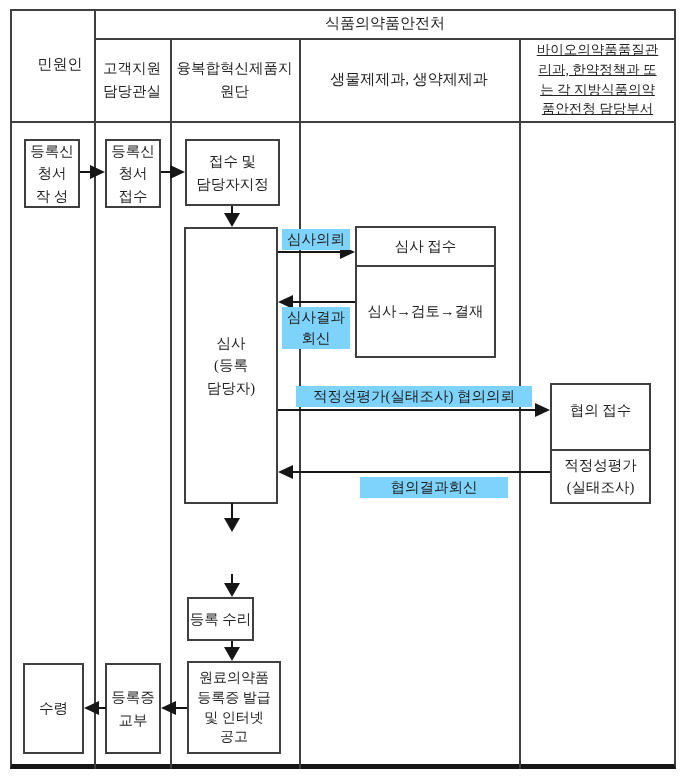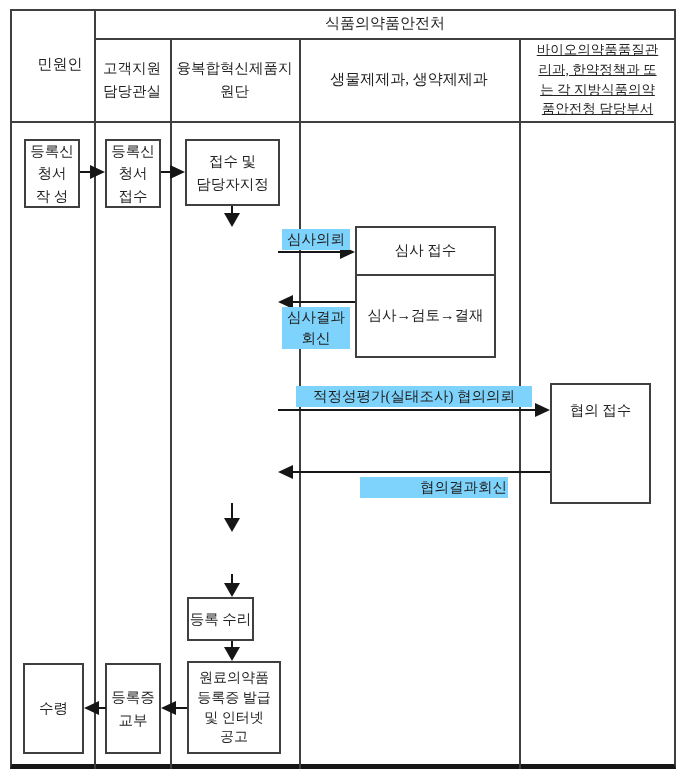--- a/index.html
+++ b/index.html
@@ -74,28 +74,33 @@
 품안전청 담당부서</div>
 
   <div class="box" style="left:24px;top:139px;width:56px;height:69px;">등록신
 청서
 작 성</div>
   <div class="box" style="left:105px;top:139px;width:56px;height:69px;">등록신
 청서
 접수</div>
   <div class="box" style="left:185px;top:139px;width:95px;height:67px;">접수 및
 담당자지정</div>
+  <div class="box" style="left:184px;top:227px;width:94px;height:277px;">심사
+(등록
+담당자)</div>
 
   <div class="group" style="left:355px;top:226px;width:141px;height:132px;">
-    <div class="gcell" style="height:46px;">심사 접수</div>
+    <div class="gcell" style="height:37px;">심사 접수</div>
     <div class="gcell" style="flex:1;">심사→검토→결재</div>
   </div>
 
   <div class="group" style="left:550px;top:383px;width:101px;height:121px;gap:12px;">
     <div class="gcell" style="height:52px;">협의 접수</div>
+    <div class="gcell" style="flex:1;">적정성평가
+(실태조사)</div>
   </div>
 
   <div class="box" style="left:187px;top:597px;width:67px;height:44px;">등록 수리</div>
   <div class="box" style="left:187px;top:661px;width:94px;height:93px;font-size:14px;line-height:1.4;">원료의약품
 등록증 발급
 및 인터넷
 공고</div>
   <div class="box" style="left:105px;top:663px;width:56px;height:91px;">등록증
 교부</div>
   <div class="box" style="left:23px;top:663px;width:61px;height:91px;">수령</div>
@@ -146,15 +151,15 @@
   </div>
   <div>
     <div class="shaft" style="left:97px;top:707px;width:9px;height:2px;"></div>
     <div class="head left" style="left:84px;top:701px;"></div>
   </div>
 
   <div class="lbl" style="left:282px;top:229px;width:66px;">심사의뢰</div>
   <div class="lbl" style="left:282px;top:307px;width:66px;">심사결과
 회신</div>
   <div class="lbl" style="left:296px;top:386px;width:234px;">적정성평가(실태조사) 협의의뢰</div>
-  <div class="lbl" style="left:360px;top:477px;width:146px;text-align:right;">협의결과회신</div>
+  <div class="lbl" style="left:360px;top:477px;width:146px;">협의결과회신</div>
 
 </div>
 
 </body></html>

